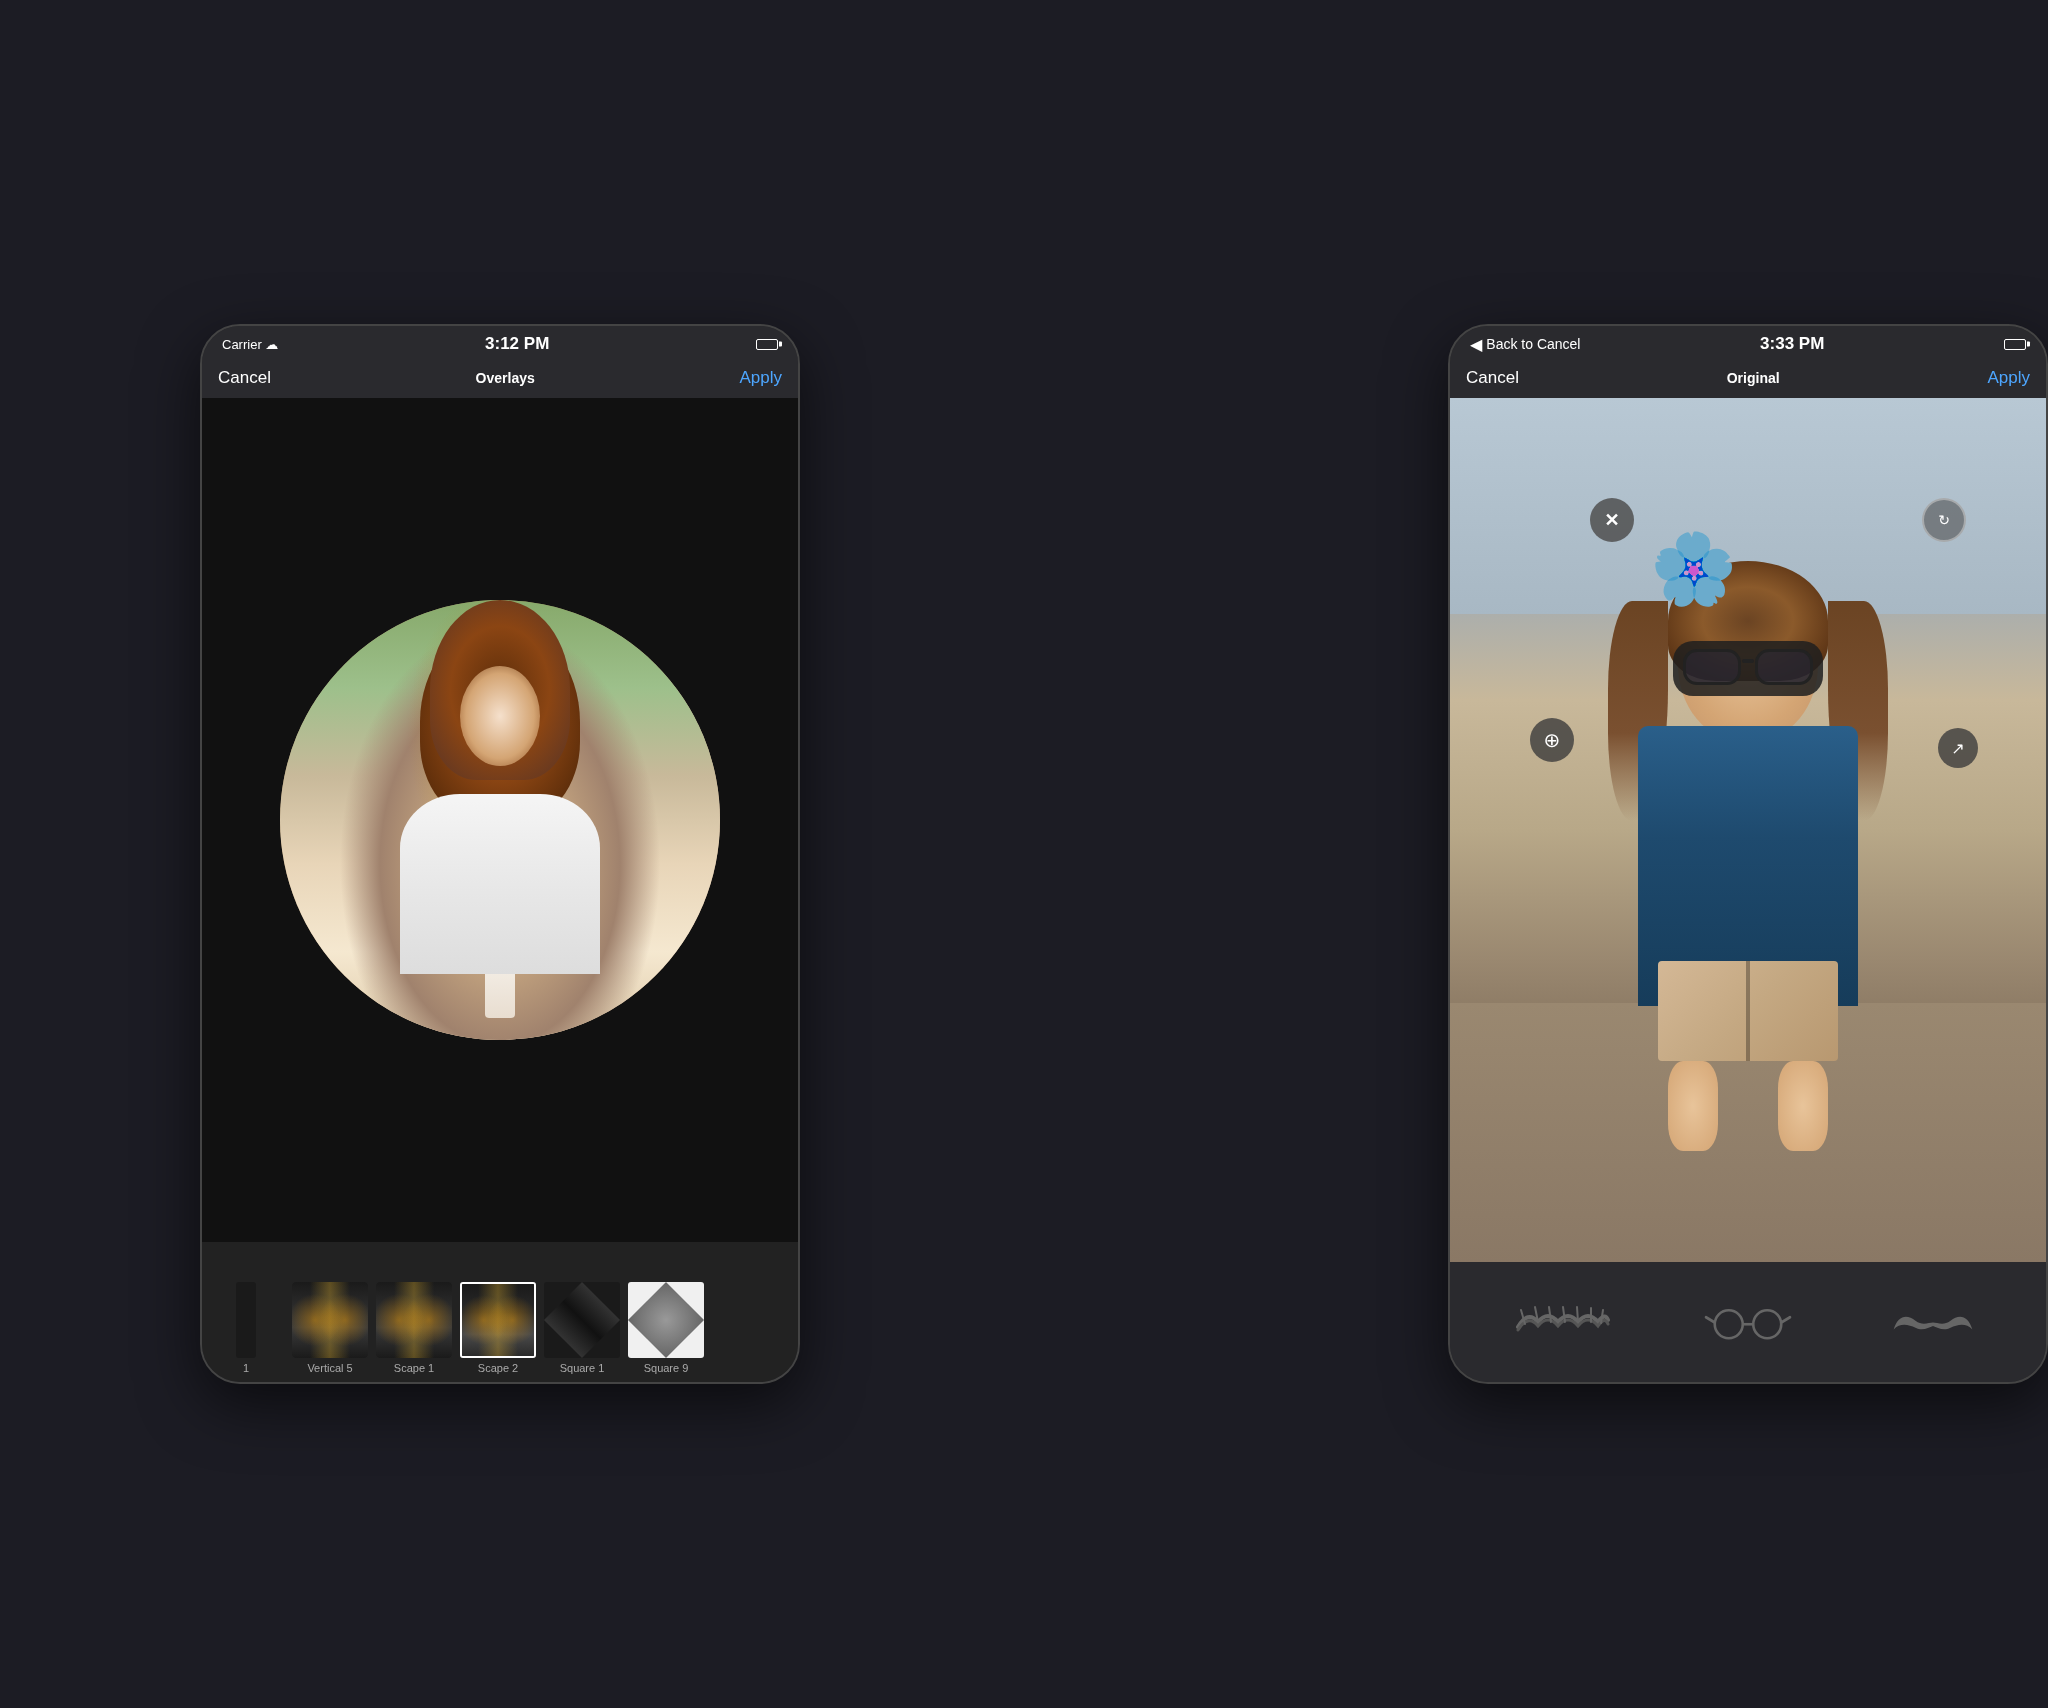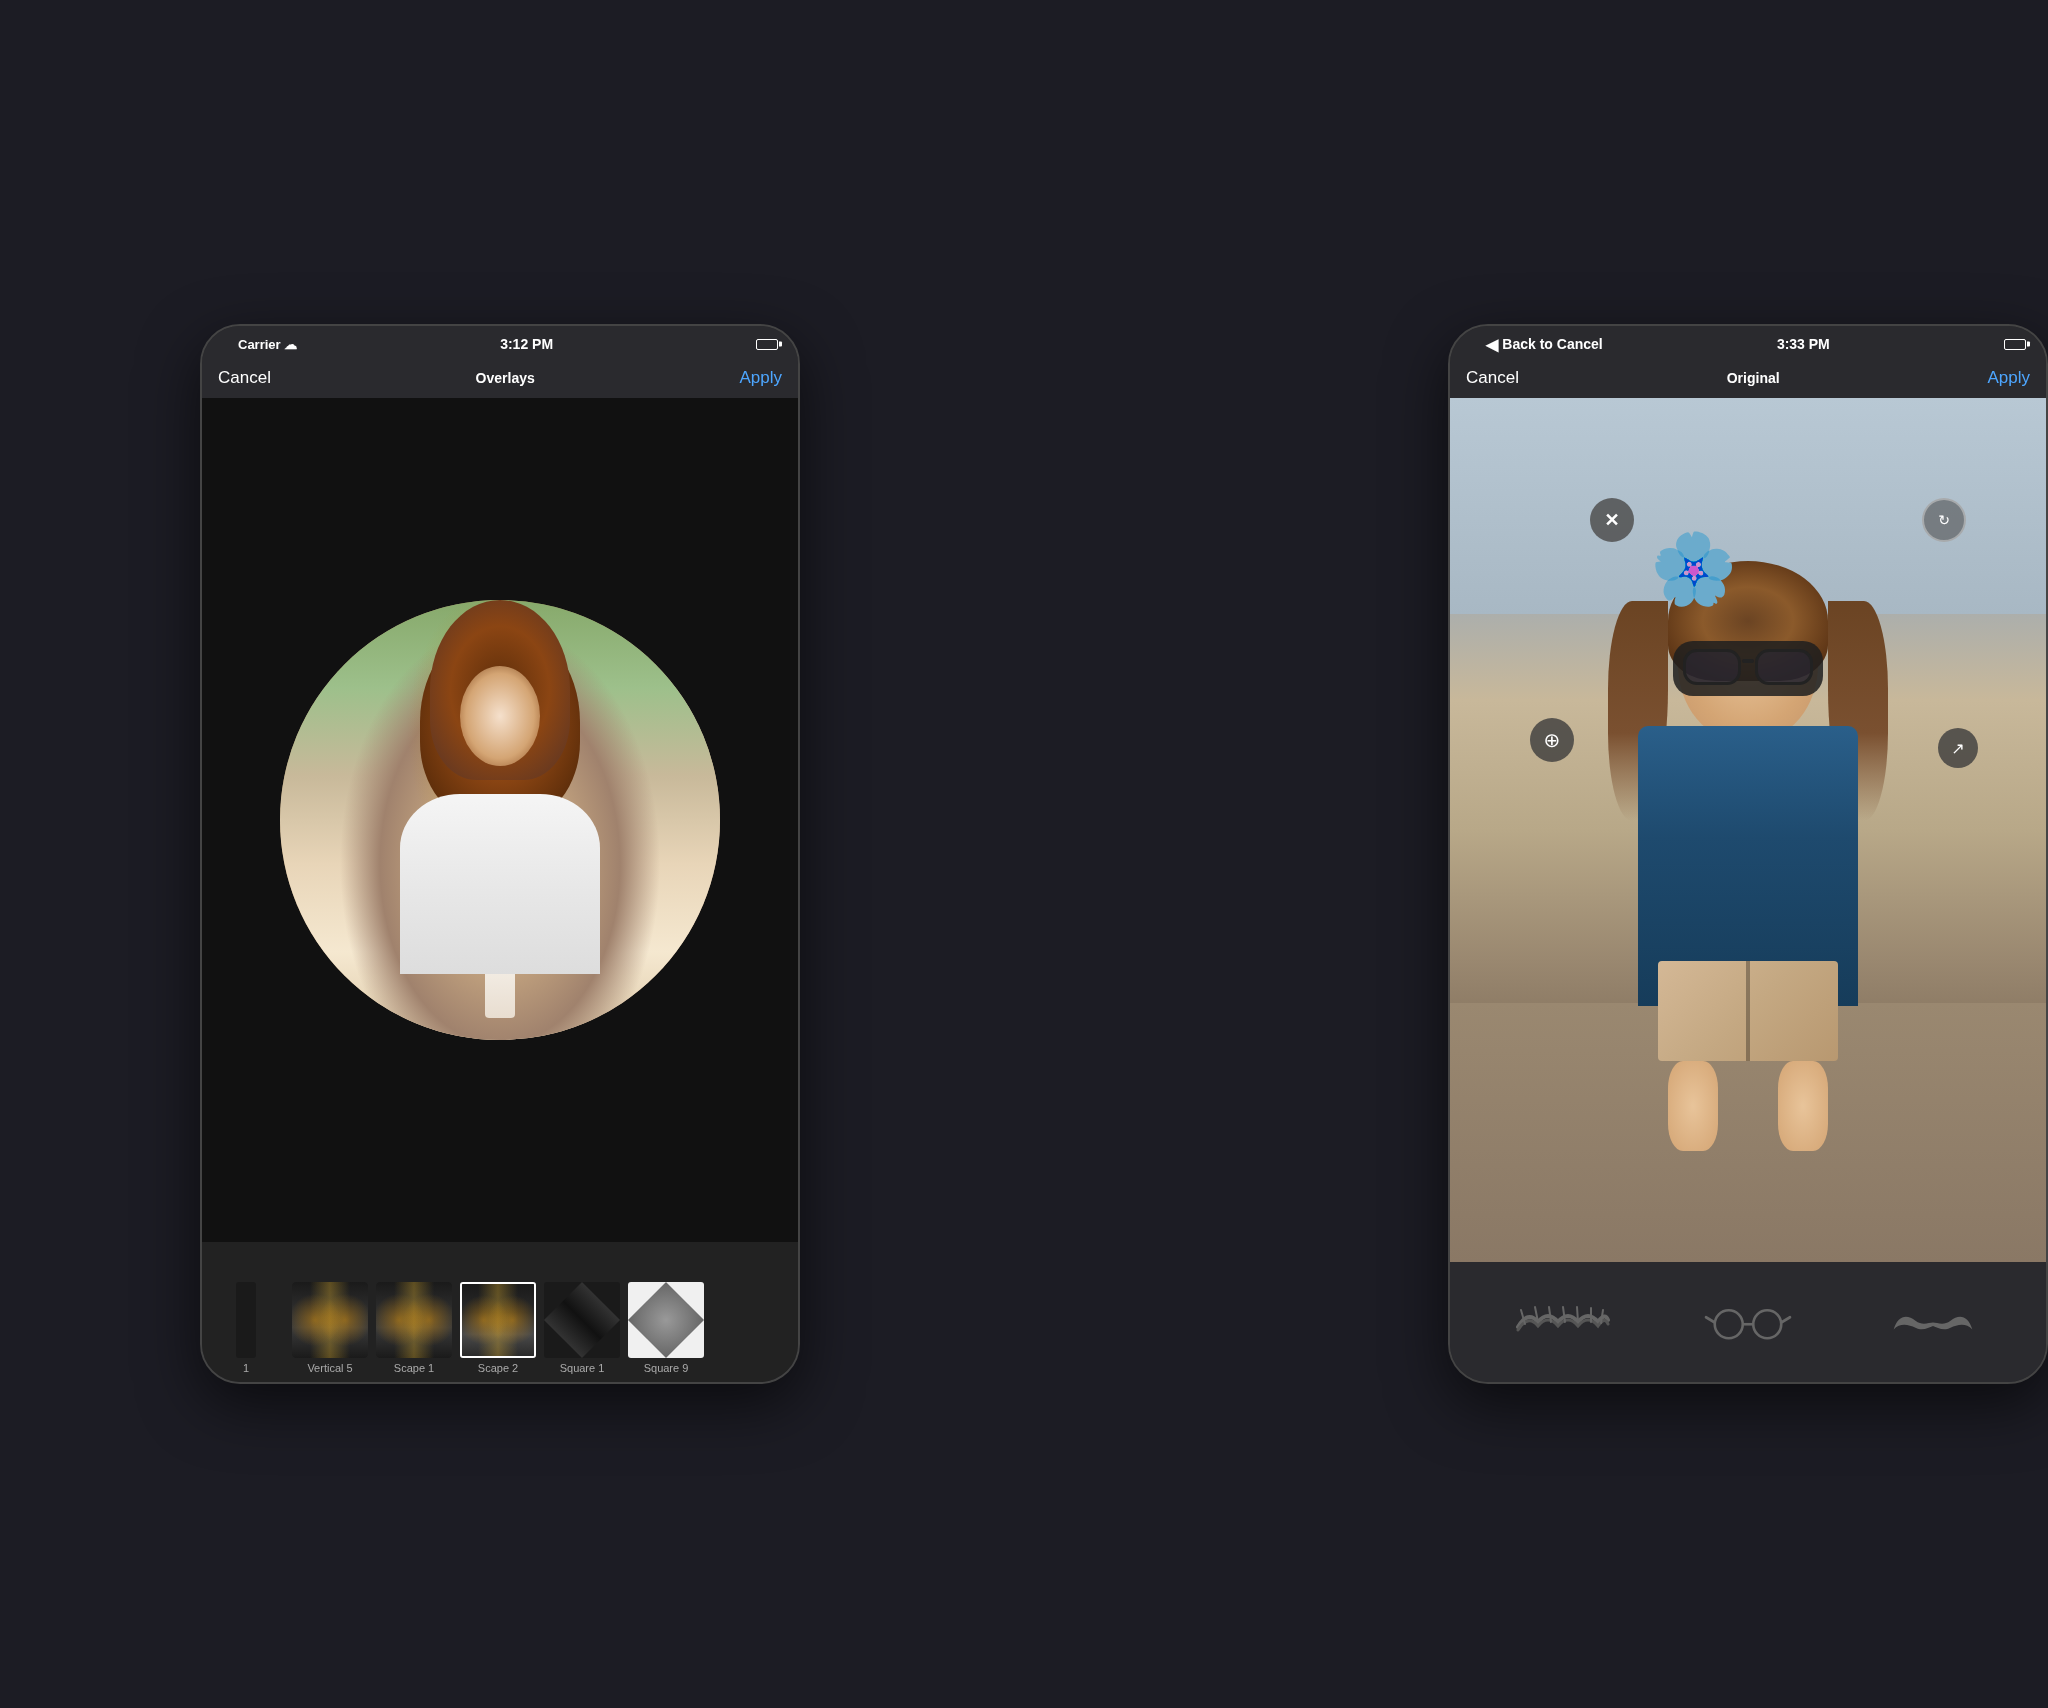--- a/index.html
+++ b/index.html
@@ -42,22 +42,22 @@
 
     
     .status-bar {
       display: flex;
       justify-content: space-between;
       align-items: center;
       padding: 8px 20px;
       background: #2a2a2e;
       height: 36px;
     }
-    .status-left { color: #fff; font-size: 13px; font-weight: 700; margin-left: 16px; }
-    .status-center { color: #fff; font-size: 14px; font-weight: 600; }
+    .status-left { color: #fff; font-size: 13px; font-weight: 400; }
+    .status-center { color: #fff; font-size: 17px; font-weight: 600; }
     .status-right { display: flex; align-items: center; gap: 4px; }
     .battery-icon {
       width: 22px; height: 11px;
       border: 1.5px solid #fff;
       border-radius: 2px;
       position: relative;
       display: inline-block;
     }
     .battery-icon::after {
       content: '';

